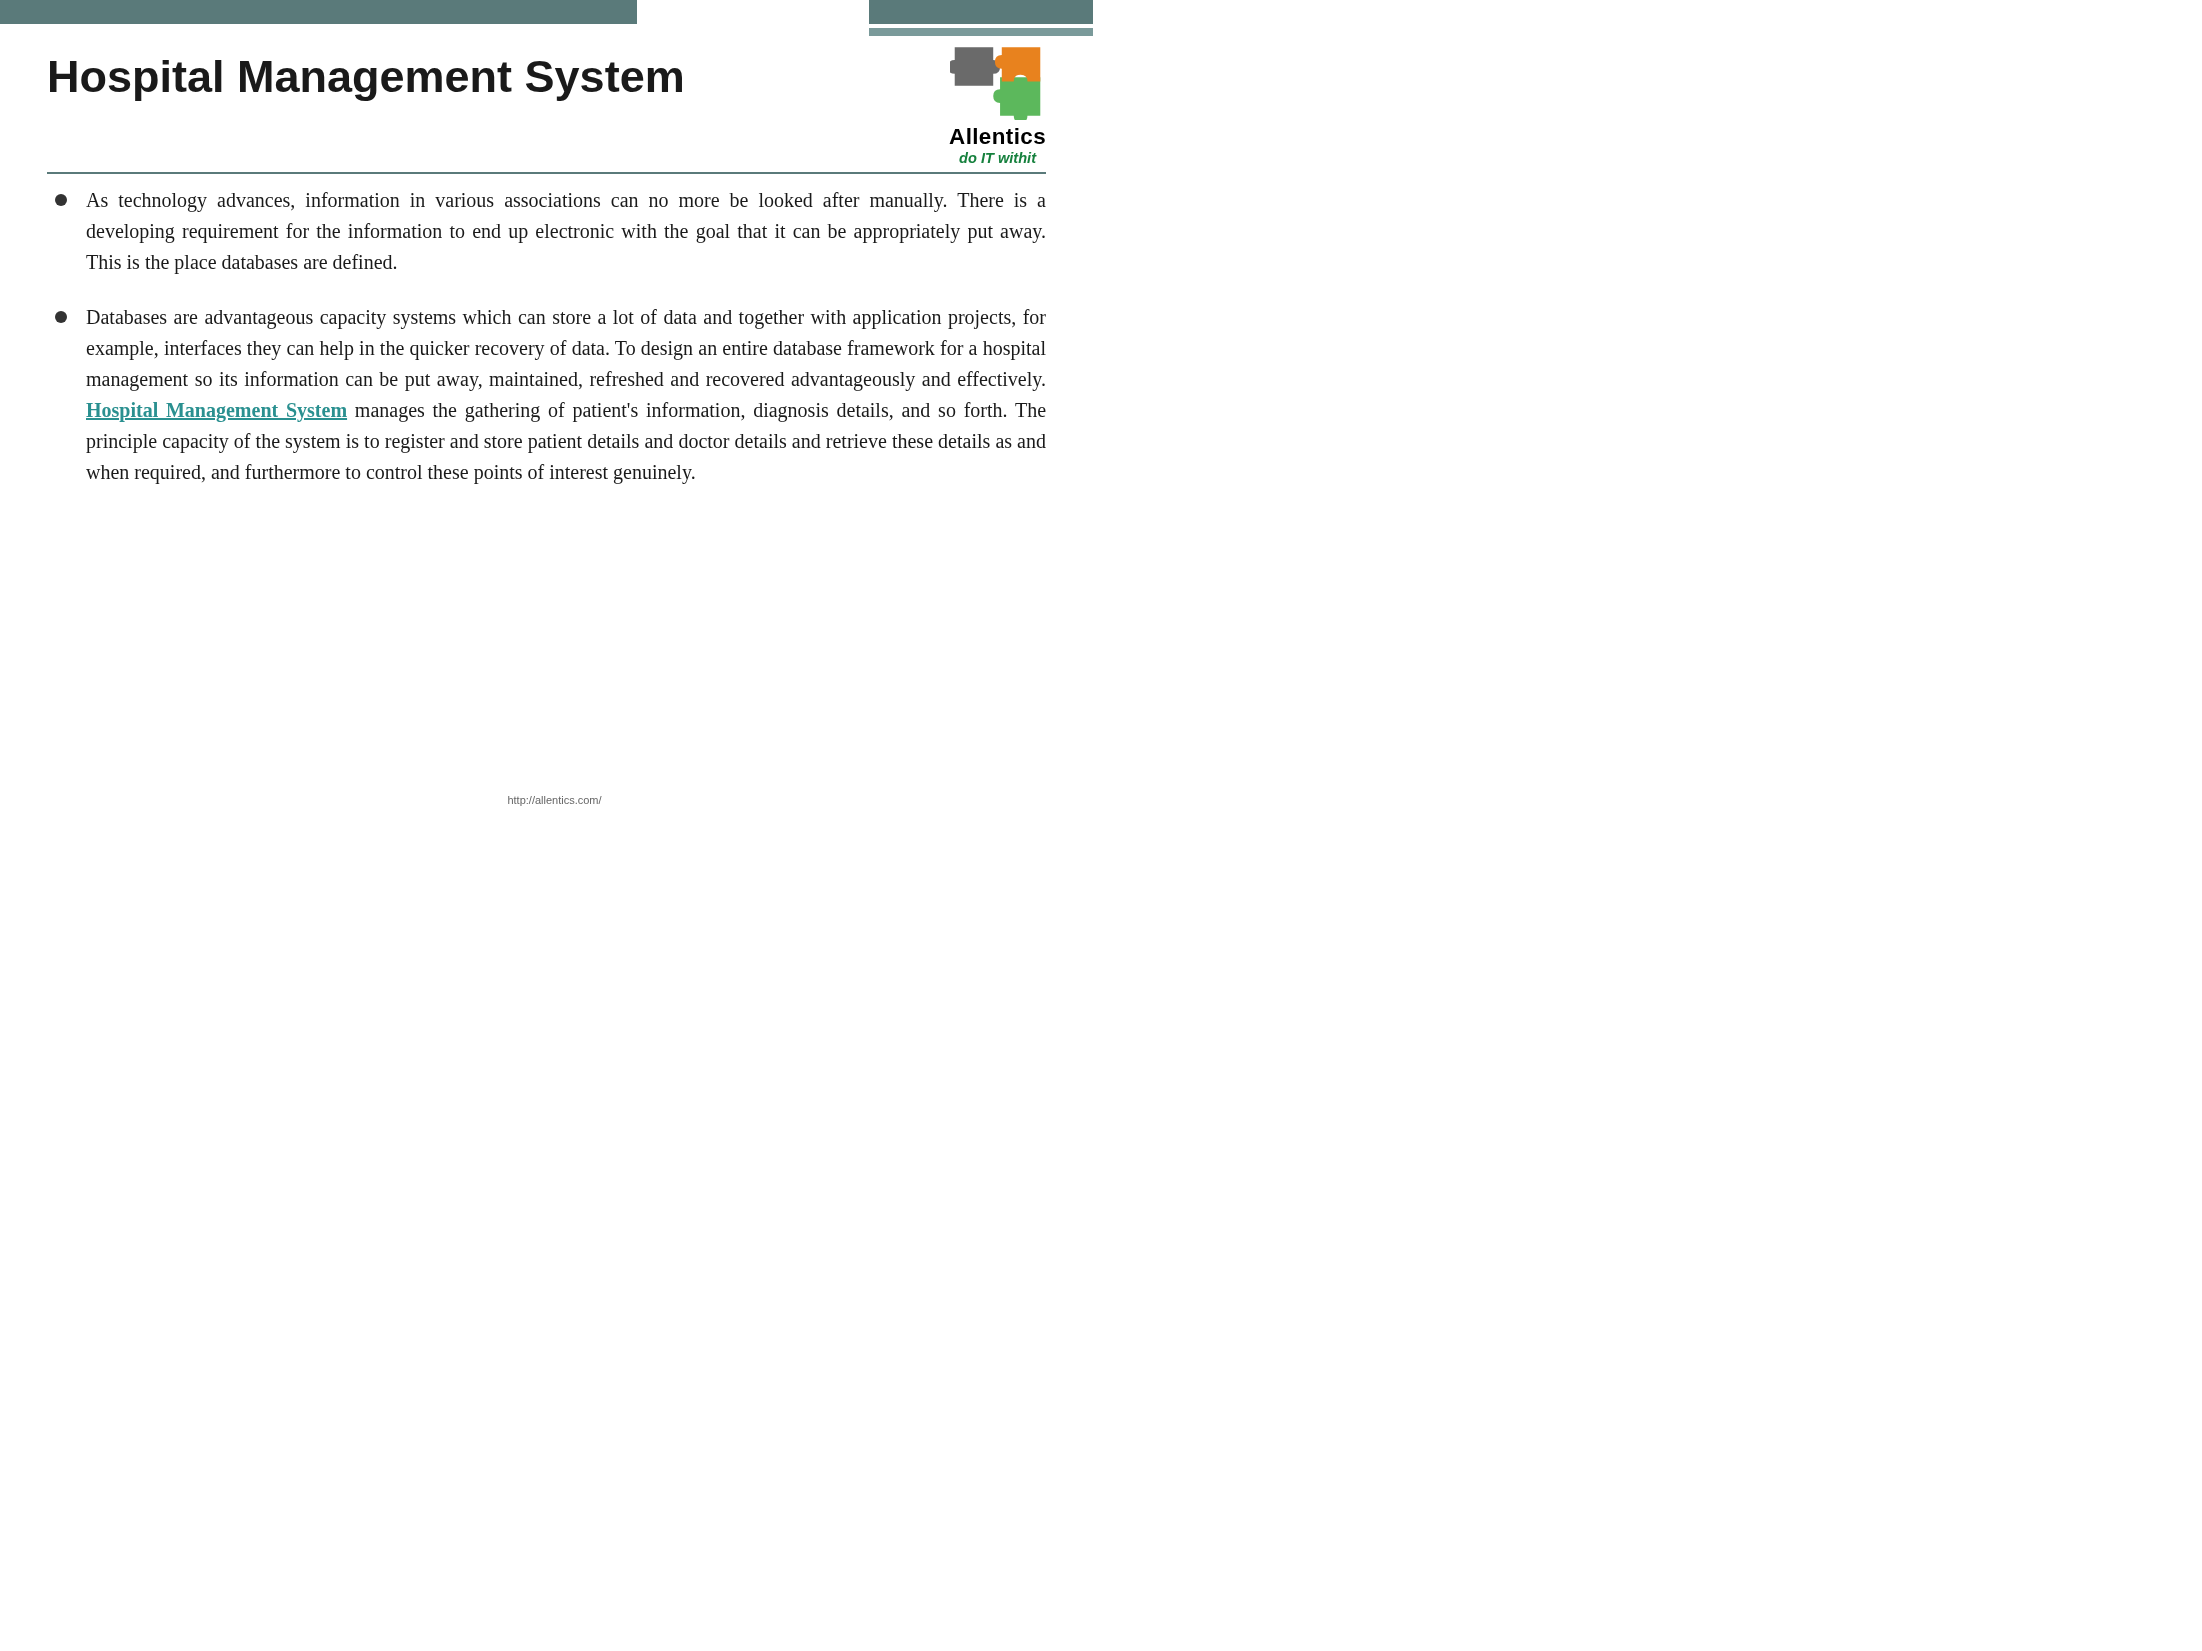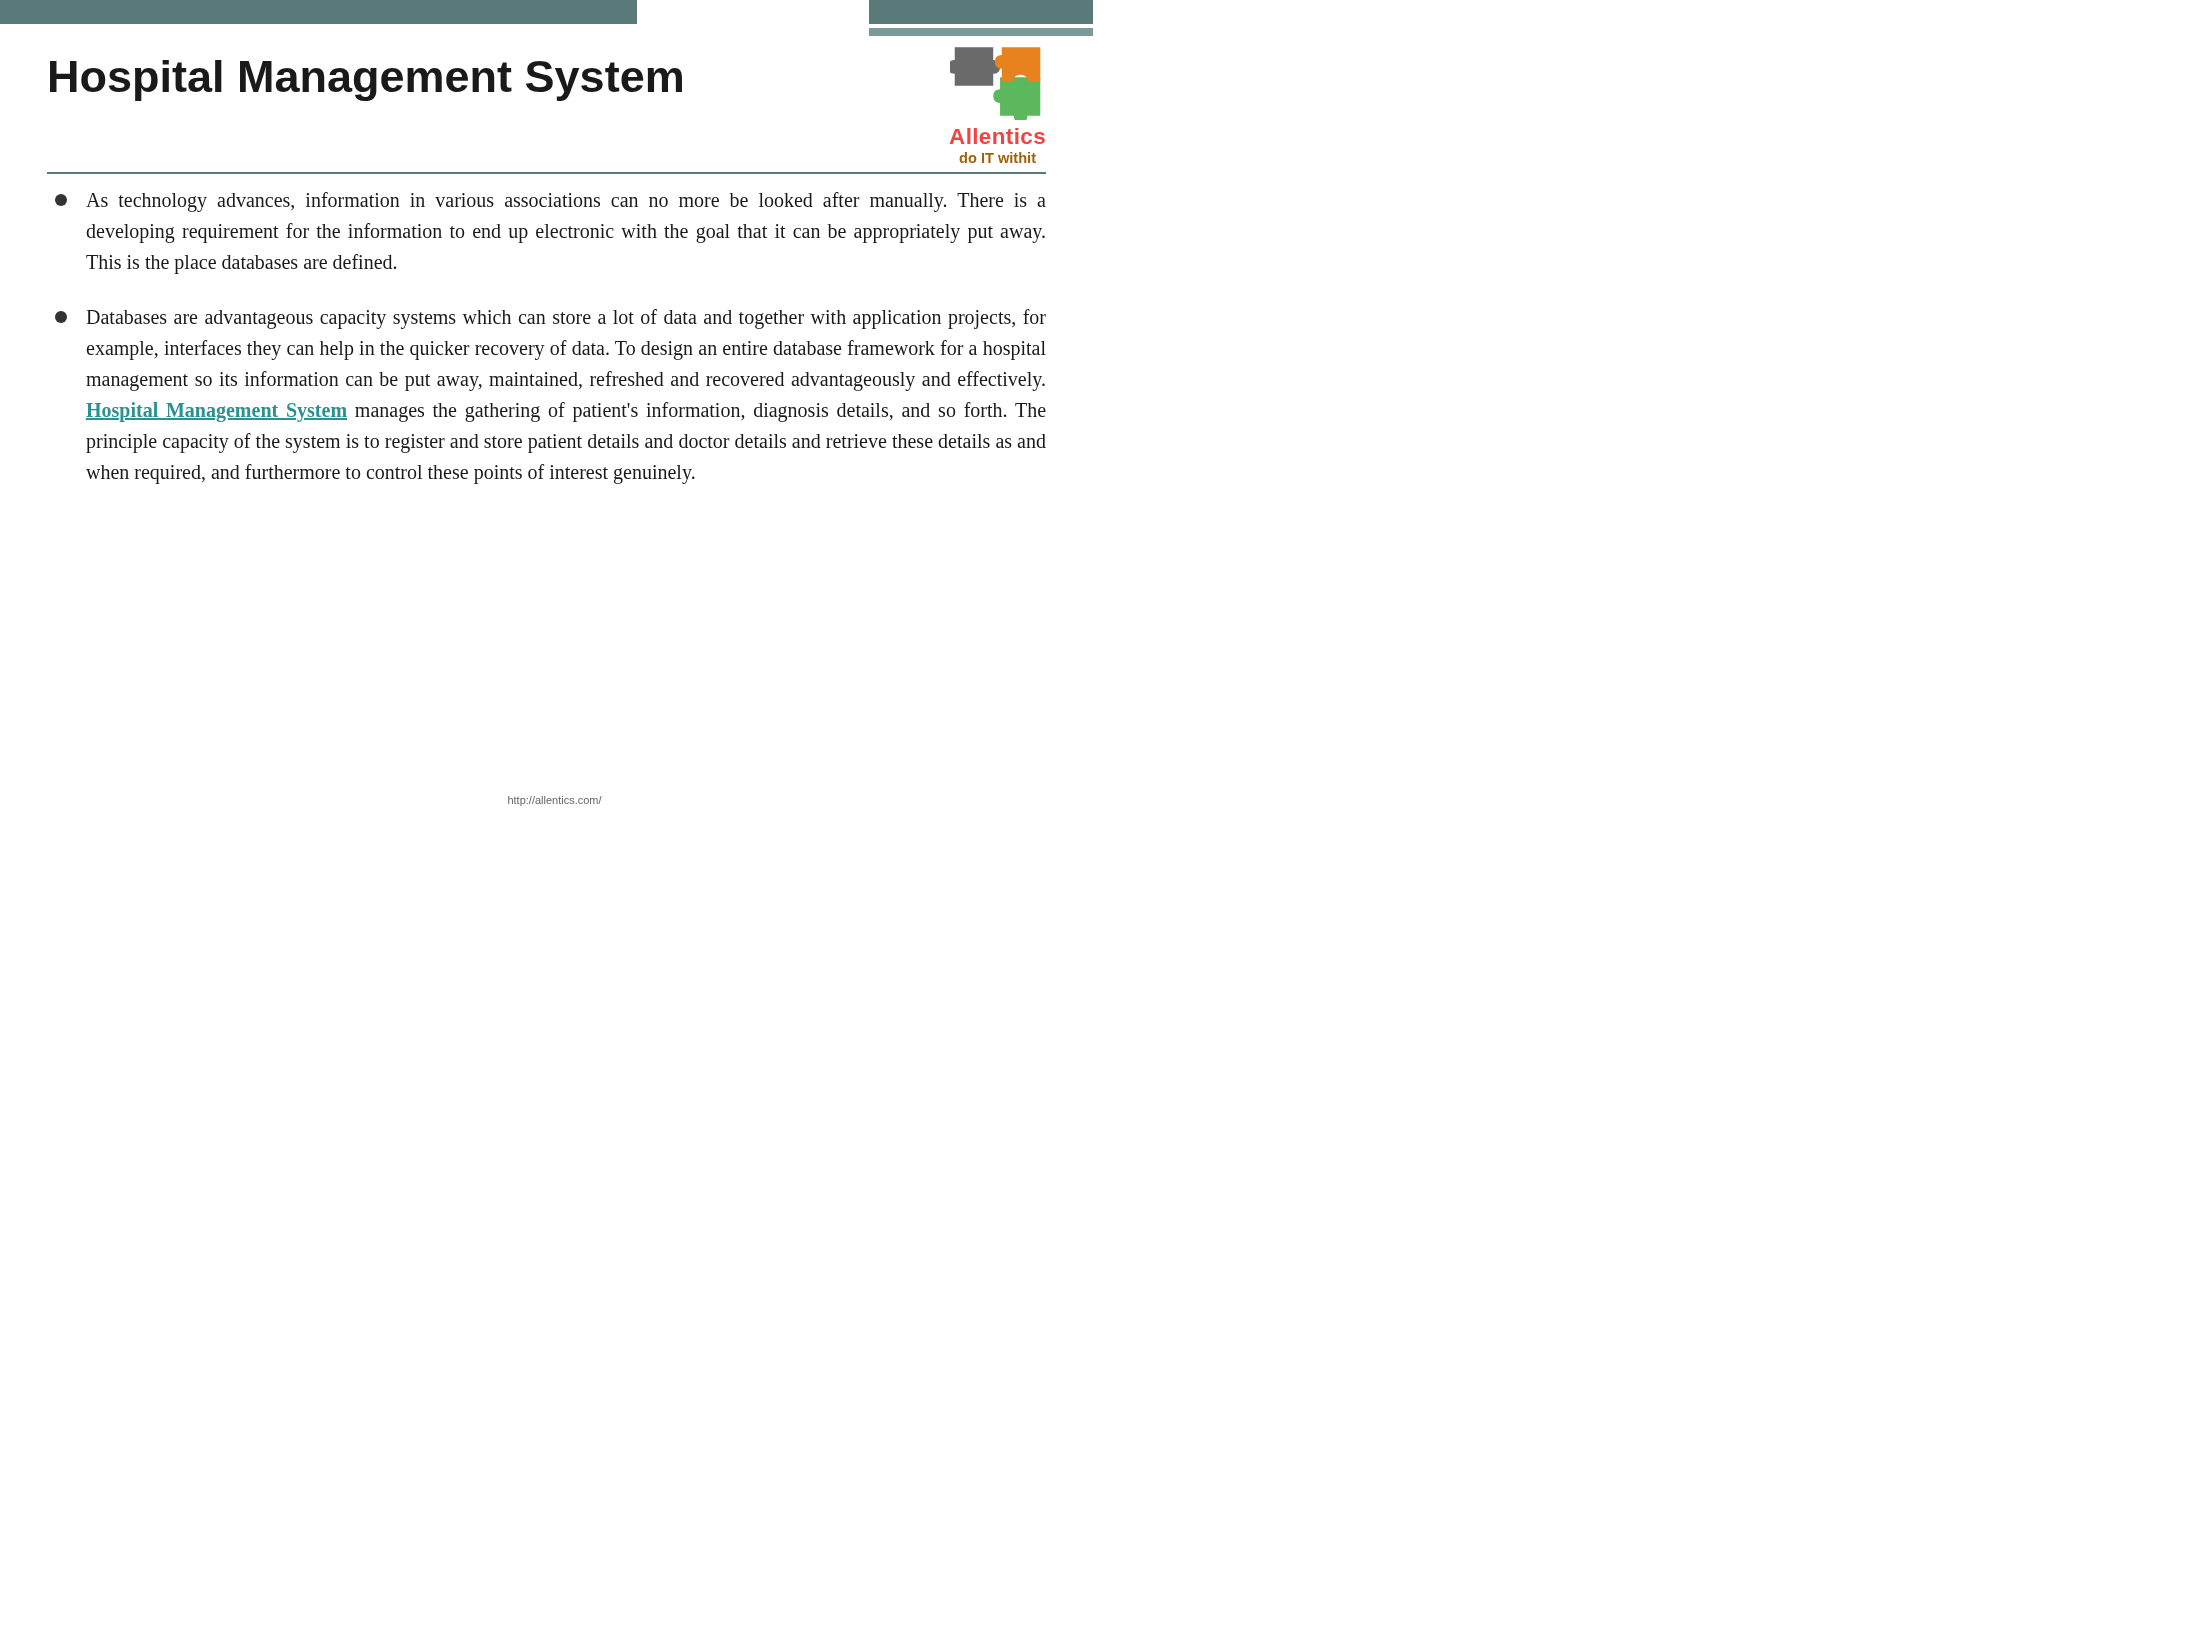--- a/index.html
+++ b/index.html
@@ -79,29 +79,30 @@
       width: 95px;
       height: 77px;
       position: relative;
       margin-bottom: 4.3px;
     }
 
     .logo-text {
       font-family: Arial, Helvetica, sans-serif;
       font-size: 22.4px;
       font-weight: bold;
-      color: #ef4444;
+      color: #000000;
       letter-spacing: 0.4px;
     }
 
     .logo-tagline {
       font-family: Arial, Helvetica, sans-serif;
       font-size: 14.6px;
-      color: #a16207;
+      color: #15803d;
       font-weight: 600;
+      font-style: italic;
     }
 
     
     .divider {
       position: absolute;
       top: 172px;
       left: 47px;
       right: 47px;
       height: 1.7px;
       background: #5a7a7a;

